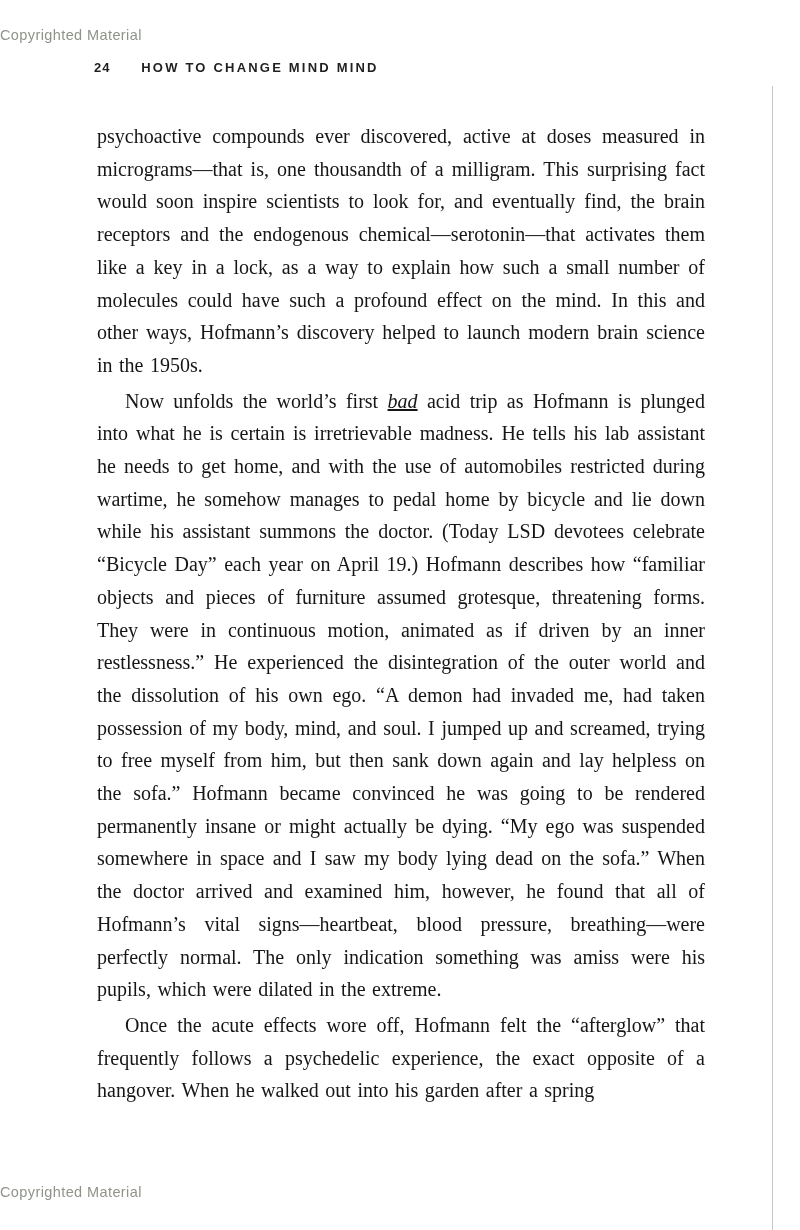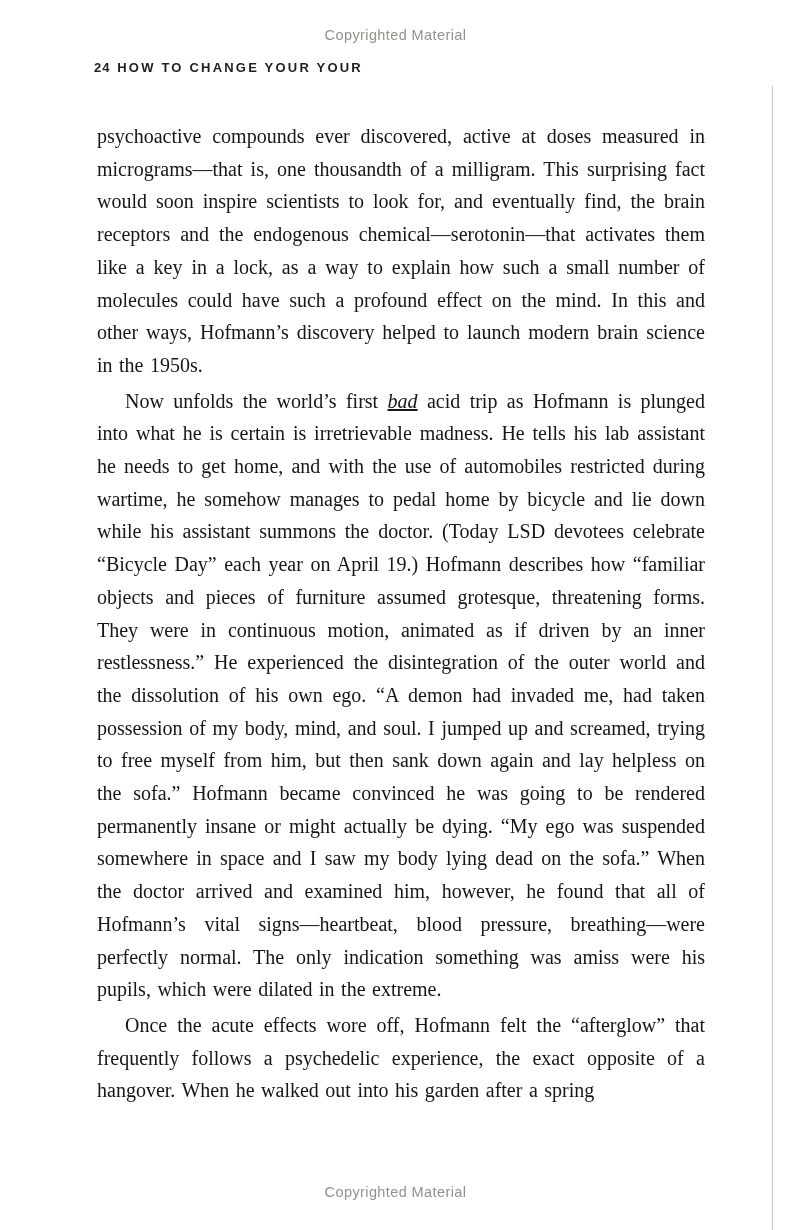--- a/index.html
+++ b/index.html
@@ -12,41 +12,40 @@
     position:relative;
     width:800px;
     height:1230px;
     background:#ffffff;
     font-family:"Liberation Serif", serif;
     overflow:hidden;
   }
   .copyright{
     position:absolute;
     left:0; right:9px;
-    text-align:center;
     font-family:"Liberation Sans", sans-serif;
     font-size:14.5px;
     letter-spacing:0.4px;
     color:var(--copyright-color);
   }
   .copyright.top{ top:27px; }
   .copyright.bottom{ top:1184px; }
   .running-head{
     position:absolute;
     left:94px;
     top:60px;
     font-family:"Liberation Sans", sans-serif;
     font-weight:700;
     font-size:13px;
     letter-spacing:2.2px;
     color:var(--header-color);
     white-space:nowrap;
   }
   .running-head .pagenum{
-    margin-right:1px;
+    margin-right:25px;
     letter-spacing:1px;
   }
   .body-text{
     position:absolute;
     left:94px;
     top:117px;
     width:614px;
     font-size:20px;
     line-height:32.7px;
     text-align:justify;
@@ -67,21 +66,21 @@
 </style>
 </head>
 <body>
 
 <div class="page">
 
   <div class="copyright top">Copyrighted Material</div>
 
   <header class="running-head">
     <span class="pagenum">24</span>
-    <span class="title">HOW TO CHANGE YOUR YOUR</span>
+    <span class="title">HOW TO CHANGE MIND MIND</span>
   </header>
 
   <main class="body-text" id="body-text">
       <p><span>psychoactive compounds ever discovered, active at doses measured in micrograms—that is, one thousandth of a milligram. This surprising fact would soon inspire scientists to look for, and eventually find, the brain receptors and the endogenous chemical—serotonin—that activates them like a key in a lock, as a way to explain how such a small number of molecules could have such a profound effect on the mind. In this and other ways, Hofmann’s discovery helped to launch modern brain science in the 1950s.</span></p>
       <p class="indent"><span>Now unfolds the world’s first </span><span class="italic">bad</span><span> acid trip as Hofmann is plunged into what he is certain is irretrievable madness. He tells his lab assistant he needs to get home, and with the use of automobiles restricted during wartime, he somehow manages to pedal home by bicycle and lie down while his assistant summons the doctor. (Today LSD devotees celebrate “Bicycle Day” each year on April 19.) Hofmann describes how “familiar objects and pieces of furniture assumed grotesque, threatening forms. They were in continuous motion, animated as if driven by an inner restlessness.” He experienced the disintegration of the outer world and the dissolution of his own ego. “A demon had invaded me, had taken possession of my body, mind, and soul. I jumped up and screamed, trying to free myself from him, but then sank down again and lay helpless on the sofa.” Hofmann became convinced he was going to be rendered permanently insane or might actually be dying. “My ego was suspended somewhere in space and I saw my body lying dead on the sofa.” When the doctor arrived and examined him, however, he found that all of Hofmann’s vital signs—heartbeat, blood pressure, breathing—were perfectly normal. The only indication something was amiss were his pupils, which were dilated in the extreme.</span></p>
       <p class="indent"><span>Once the acute effects wore off, Hofmann felt the “afterglow” that frequently follows a psychedelic experience, the exact opposite of a hangover. When he walked out into his garden after a spring</span></p>
     </main>
 
   <div class="copyright bottom">Copyrighted Material</div>
 

